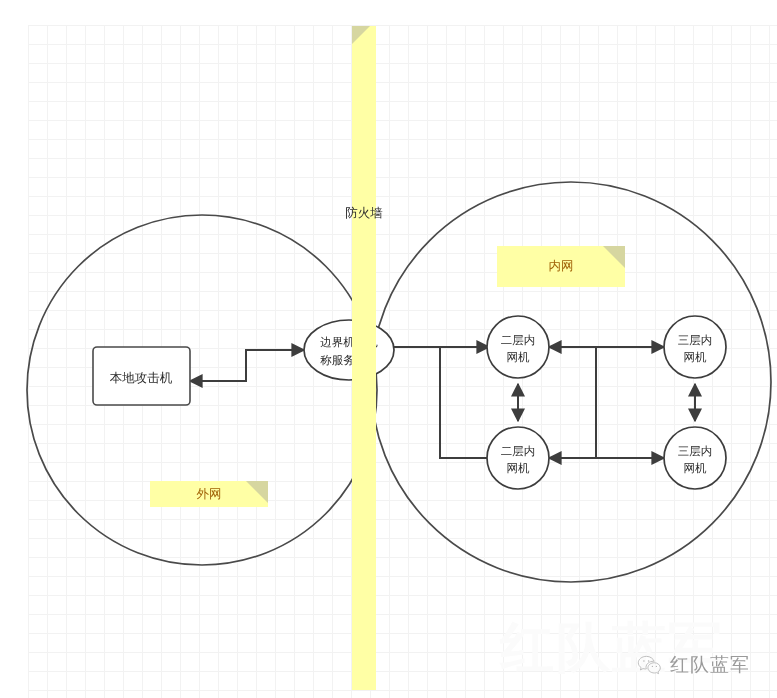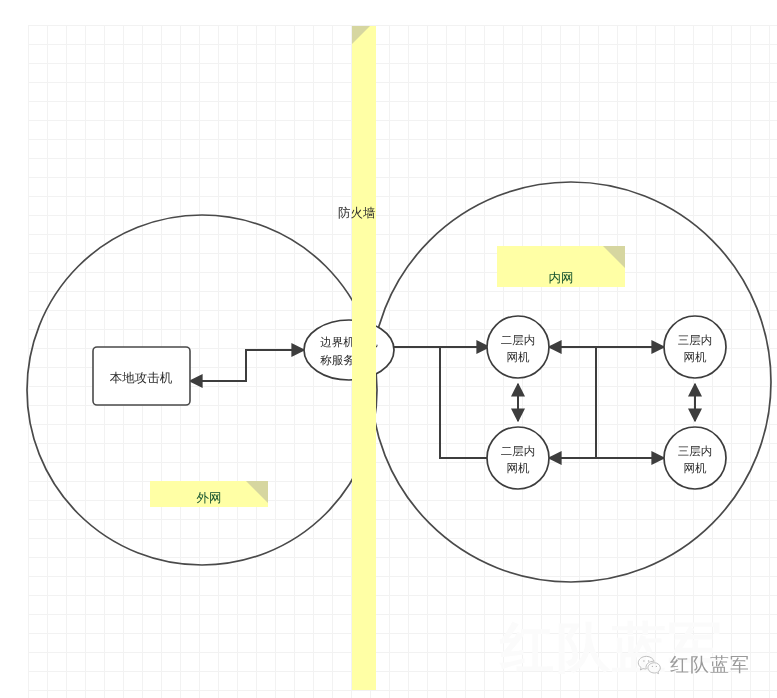--- a/index.html
+++ b/index.html
@@ -82,24 +82,24 @@
     text-anchor: middle;
     dominant-baseline: central;
   }
   .node-text-sm {
     font-size: 11.5px;
   }
   
   .note {
     position: absolute;
     background: #ffffa5;
-    color: #14532d;
+    color: #a16207;
     font-size: 12.5px;
     display: flex;
-    align-items: flex-end;
+    align-items: center;
     justify-content: center;
     box-sizing: border-box;
   }
   .note .fold {
     position: absolute;
     top: 0;
     right: 0;
     width: 0;
     height: 0;
     border-left: 22px solid transparent;
@@ -133,20 +133,21 @@
     width: 0;
     height: 0;
     border-right: 18px solid transparent;
     border-top: 18px solid #d6d6a0;
   }
   #firewall-label {
     position: absolute;
     left: 338px;
     top: 205px;
     width: 52px;
+    text-align: center;
     font-size: 12.5px;
     color: #2b2b2b;
     background: transparent;
   }
   
   #wm {
     position: absolute;
     left: 637px;
     top: 652px;
     display: flex;

